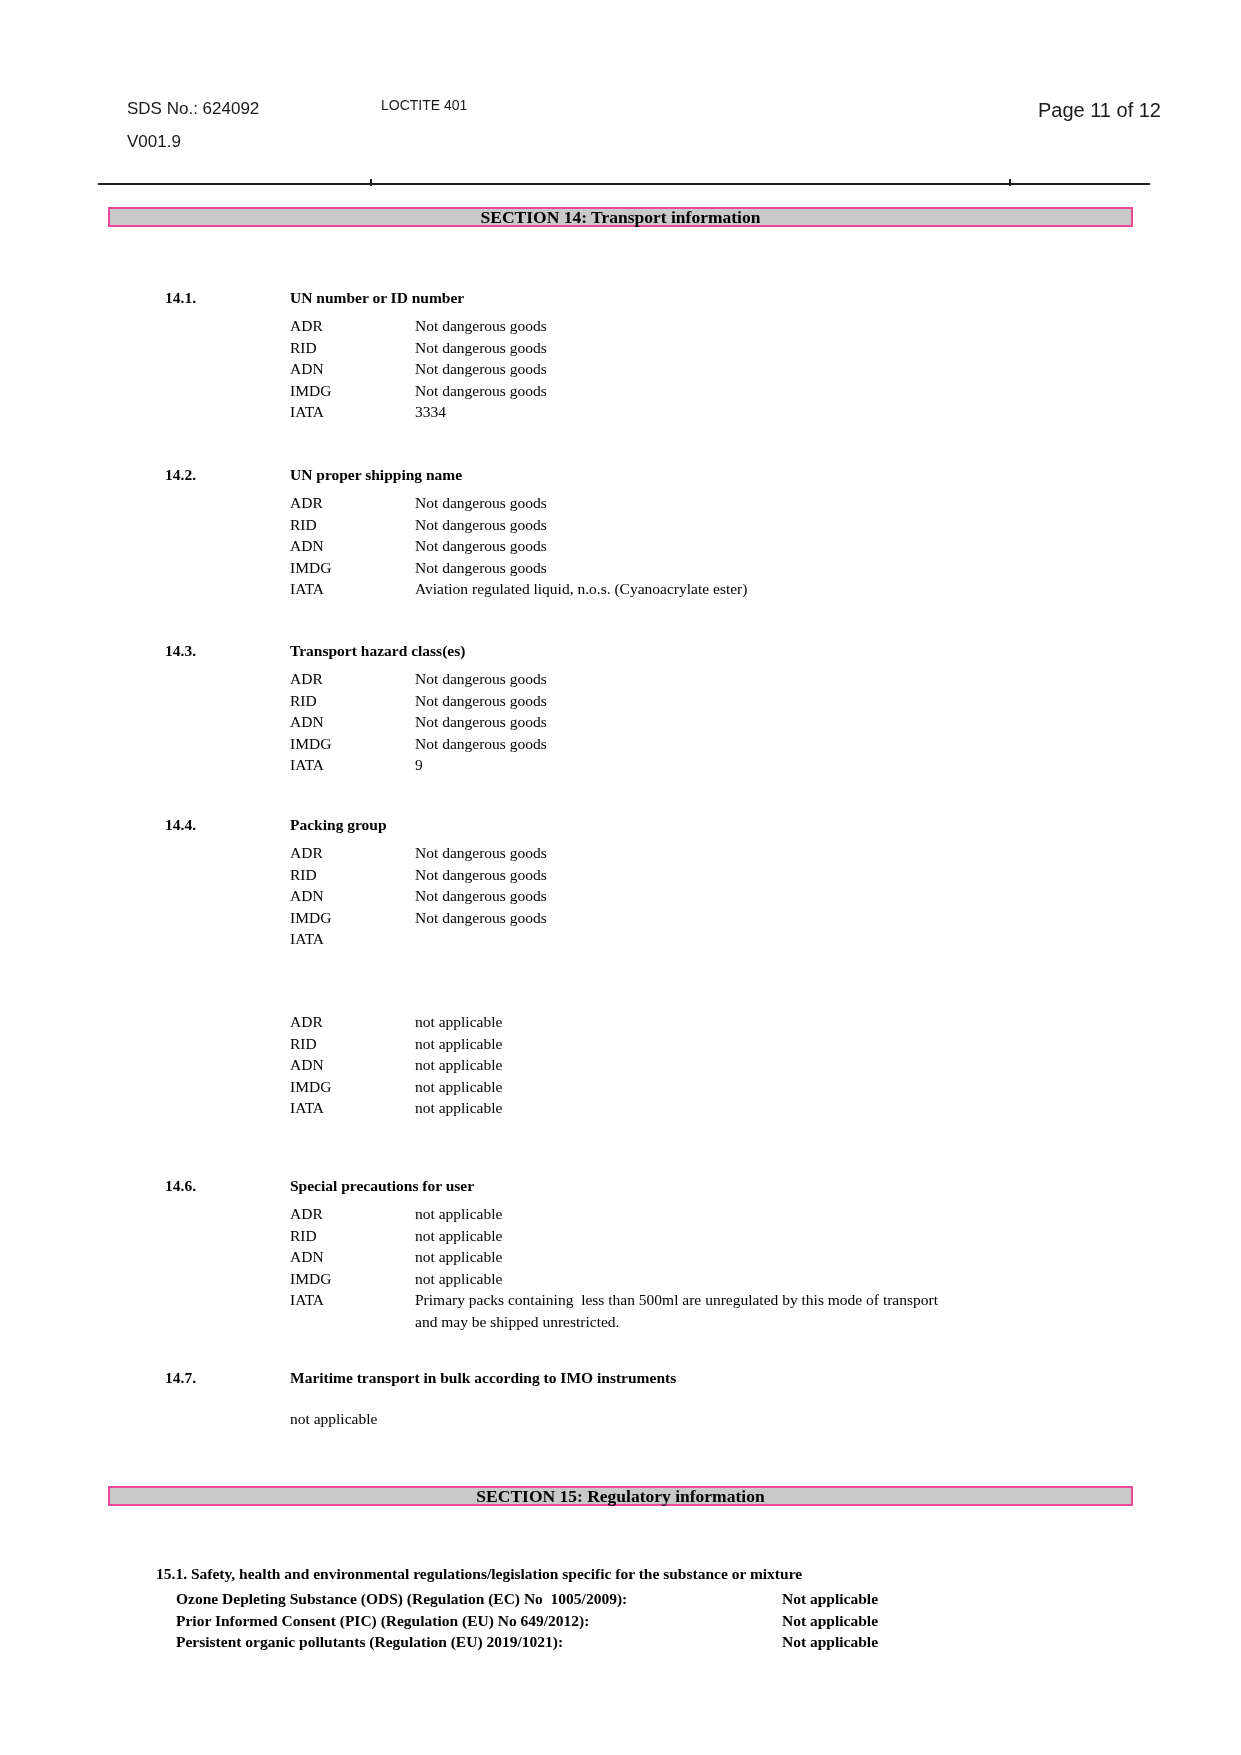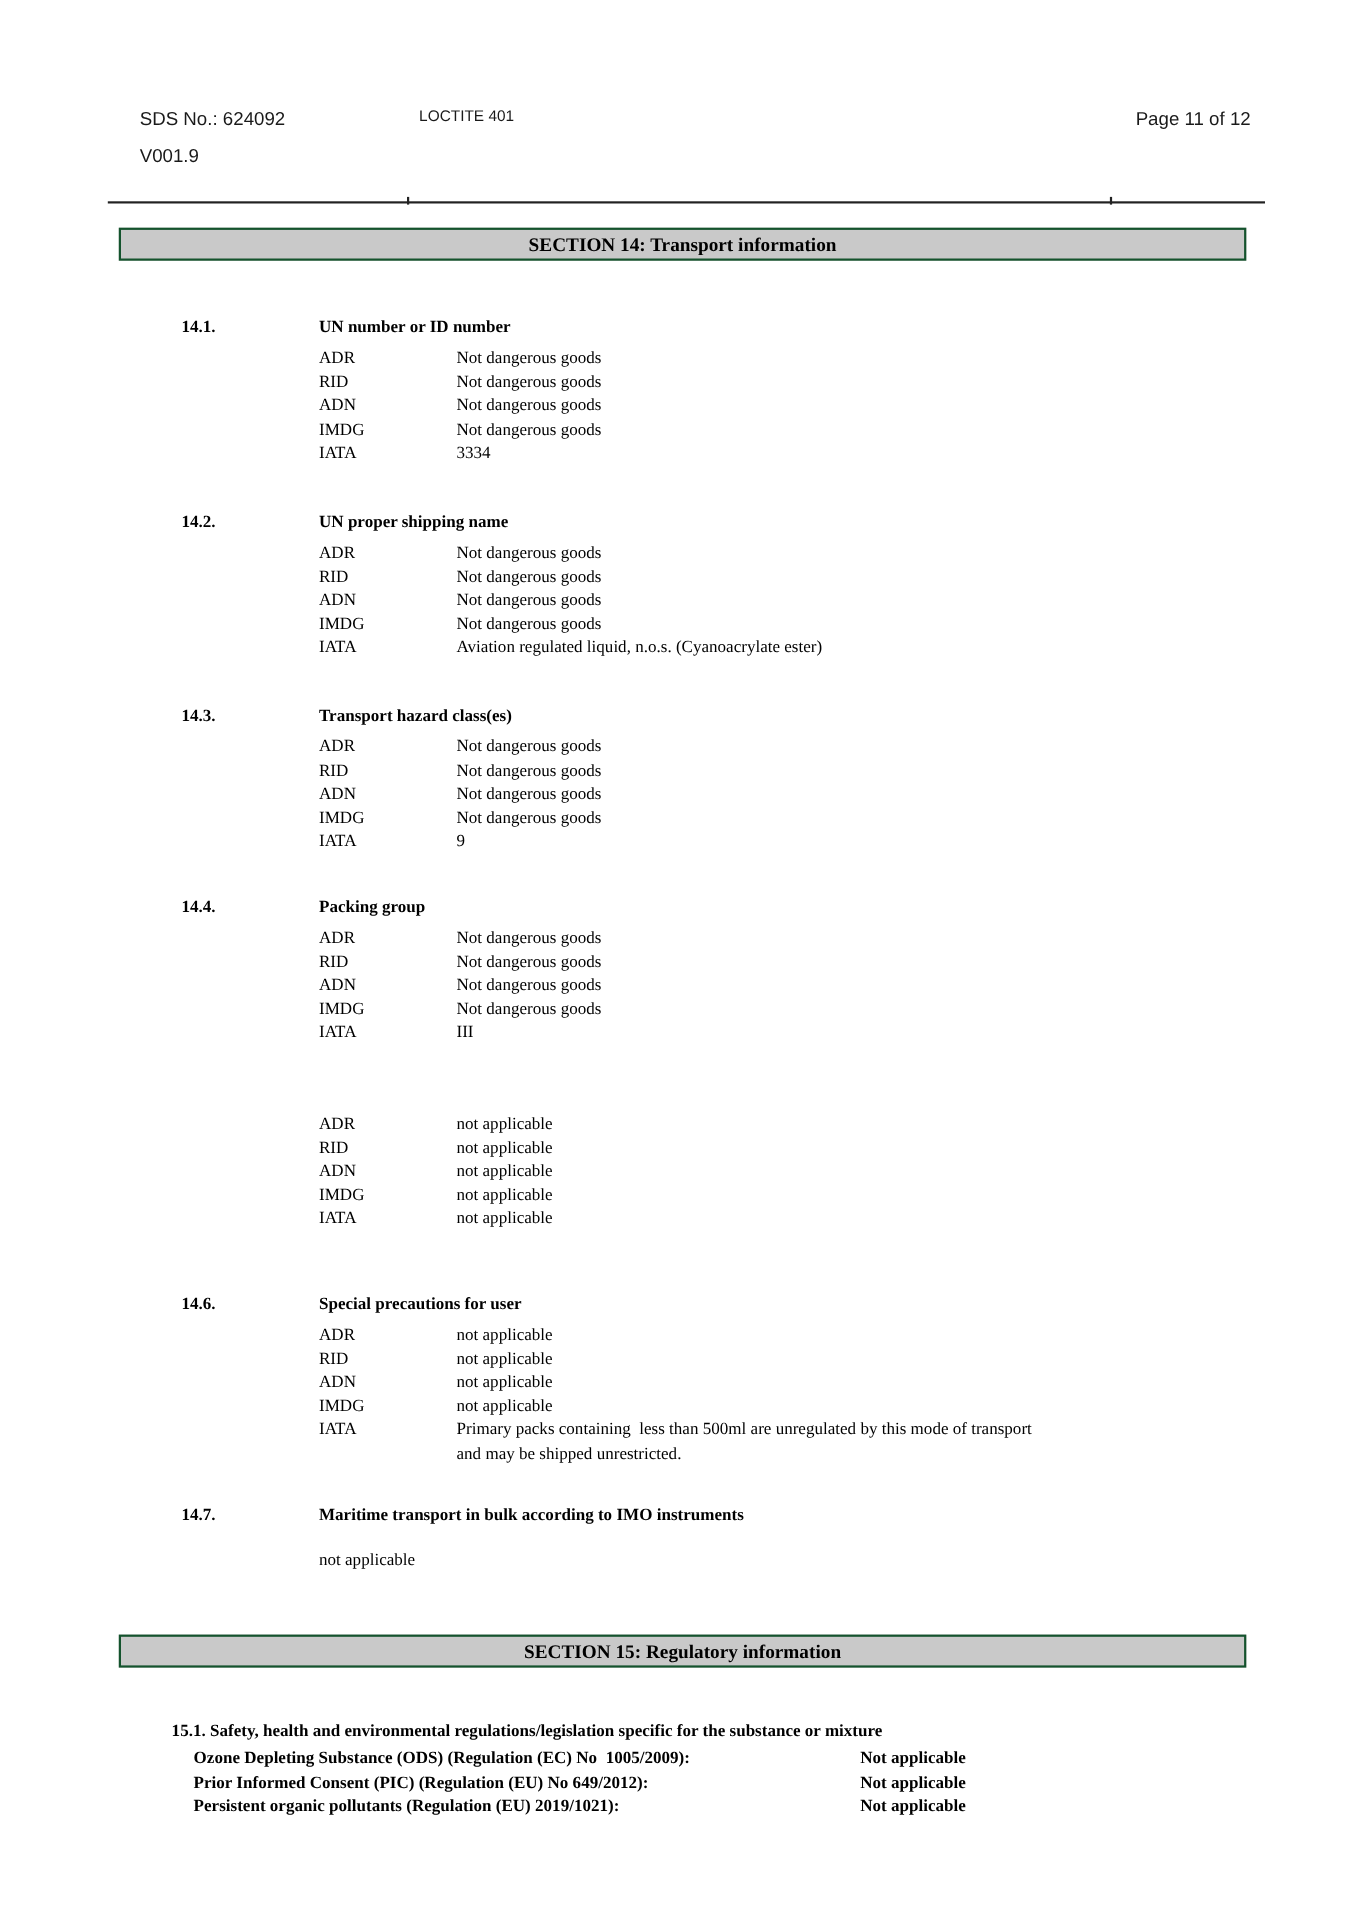--- a/index.html
+++ b/index.html
@@ -11,29 +11,29 @@
     color:#000000;
     font-family:"Liberation Serif", serif;
     font-size:15.5px;
     overflow:hidden;
   }
   
   .hdr-text { position:absolute; font-family:"Liberation Sans", sans-serif; color:#1a1a1a;margin-left:12px; }
   .sds-no   { left:115px; top:99px;  font-size:17px; }
   .version  { left:115px; top:132px; font-size:17px; }
   .product  { left:369px; top:97px;  font-size:14px; }
-  .page-info{ top:99px; right:104px;  font-size:17px; }
+  .page-info{ top:99px; right:80px;  font-size:20px; }
   .hrule { position:absolute; left:98px; top:183px; width:1052px; height:2px; background:#222; }
   .hrule-tick { position:absolute; top:179px; width:2px; height:7px; background:#222; }
   .tick-1 { left:370px; }
   .tick-2 { left:1009px; }
   
   .section-bar {
-    position:absolute; left:108px; width:1025px; height:30px;
-    background:#c9c9c9; border:2px solid #14532d;
+    position:absolute; left:108px; width:1025px; height:20px;
+    background:#c9c9c9; border:2px solid #ec4899;
     display:flex; align-items:center; justify-content:center;
     font-weight:bold; font-size:17.5px;
   }
   .bar-14 { top:207px; }
   .bar-15 { top:1486px; }
   
   .sub { position:absolute; left:0; width:1241px; }
   .s141 { top:287px; } .s142 { top:464px; } .s143 { top:640px; }
   .s144 { top:814px; } .s145 { top:1005px; } .s146 { top:1175px; }
   .s147 { top:1367px; }
@@ -174,21 +174,20 @@
       <div class="row">
           <span class="agency">ADN</span>
           <span class="val">Not dangerous goods</span>
         </div>
       <div class="row">
           <span class="agency">IMDG</span>
           <span class="val">Not dangerous goods</span>
         </div>
       <div class="row">
           <span class="agency">IATA</span>
-          <span class="val">III</span>
         </div>
     </div>
   </div>
 
   <div class="sub s145">
     <div class="rows">
       <div class="row">
           <span class="agency">ADR</span>
           <span class="val">not applicable</span>
         </div>

